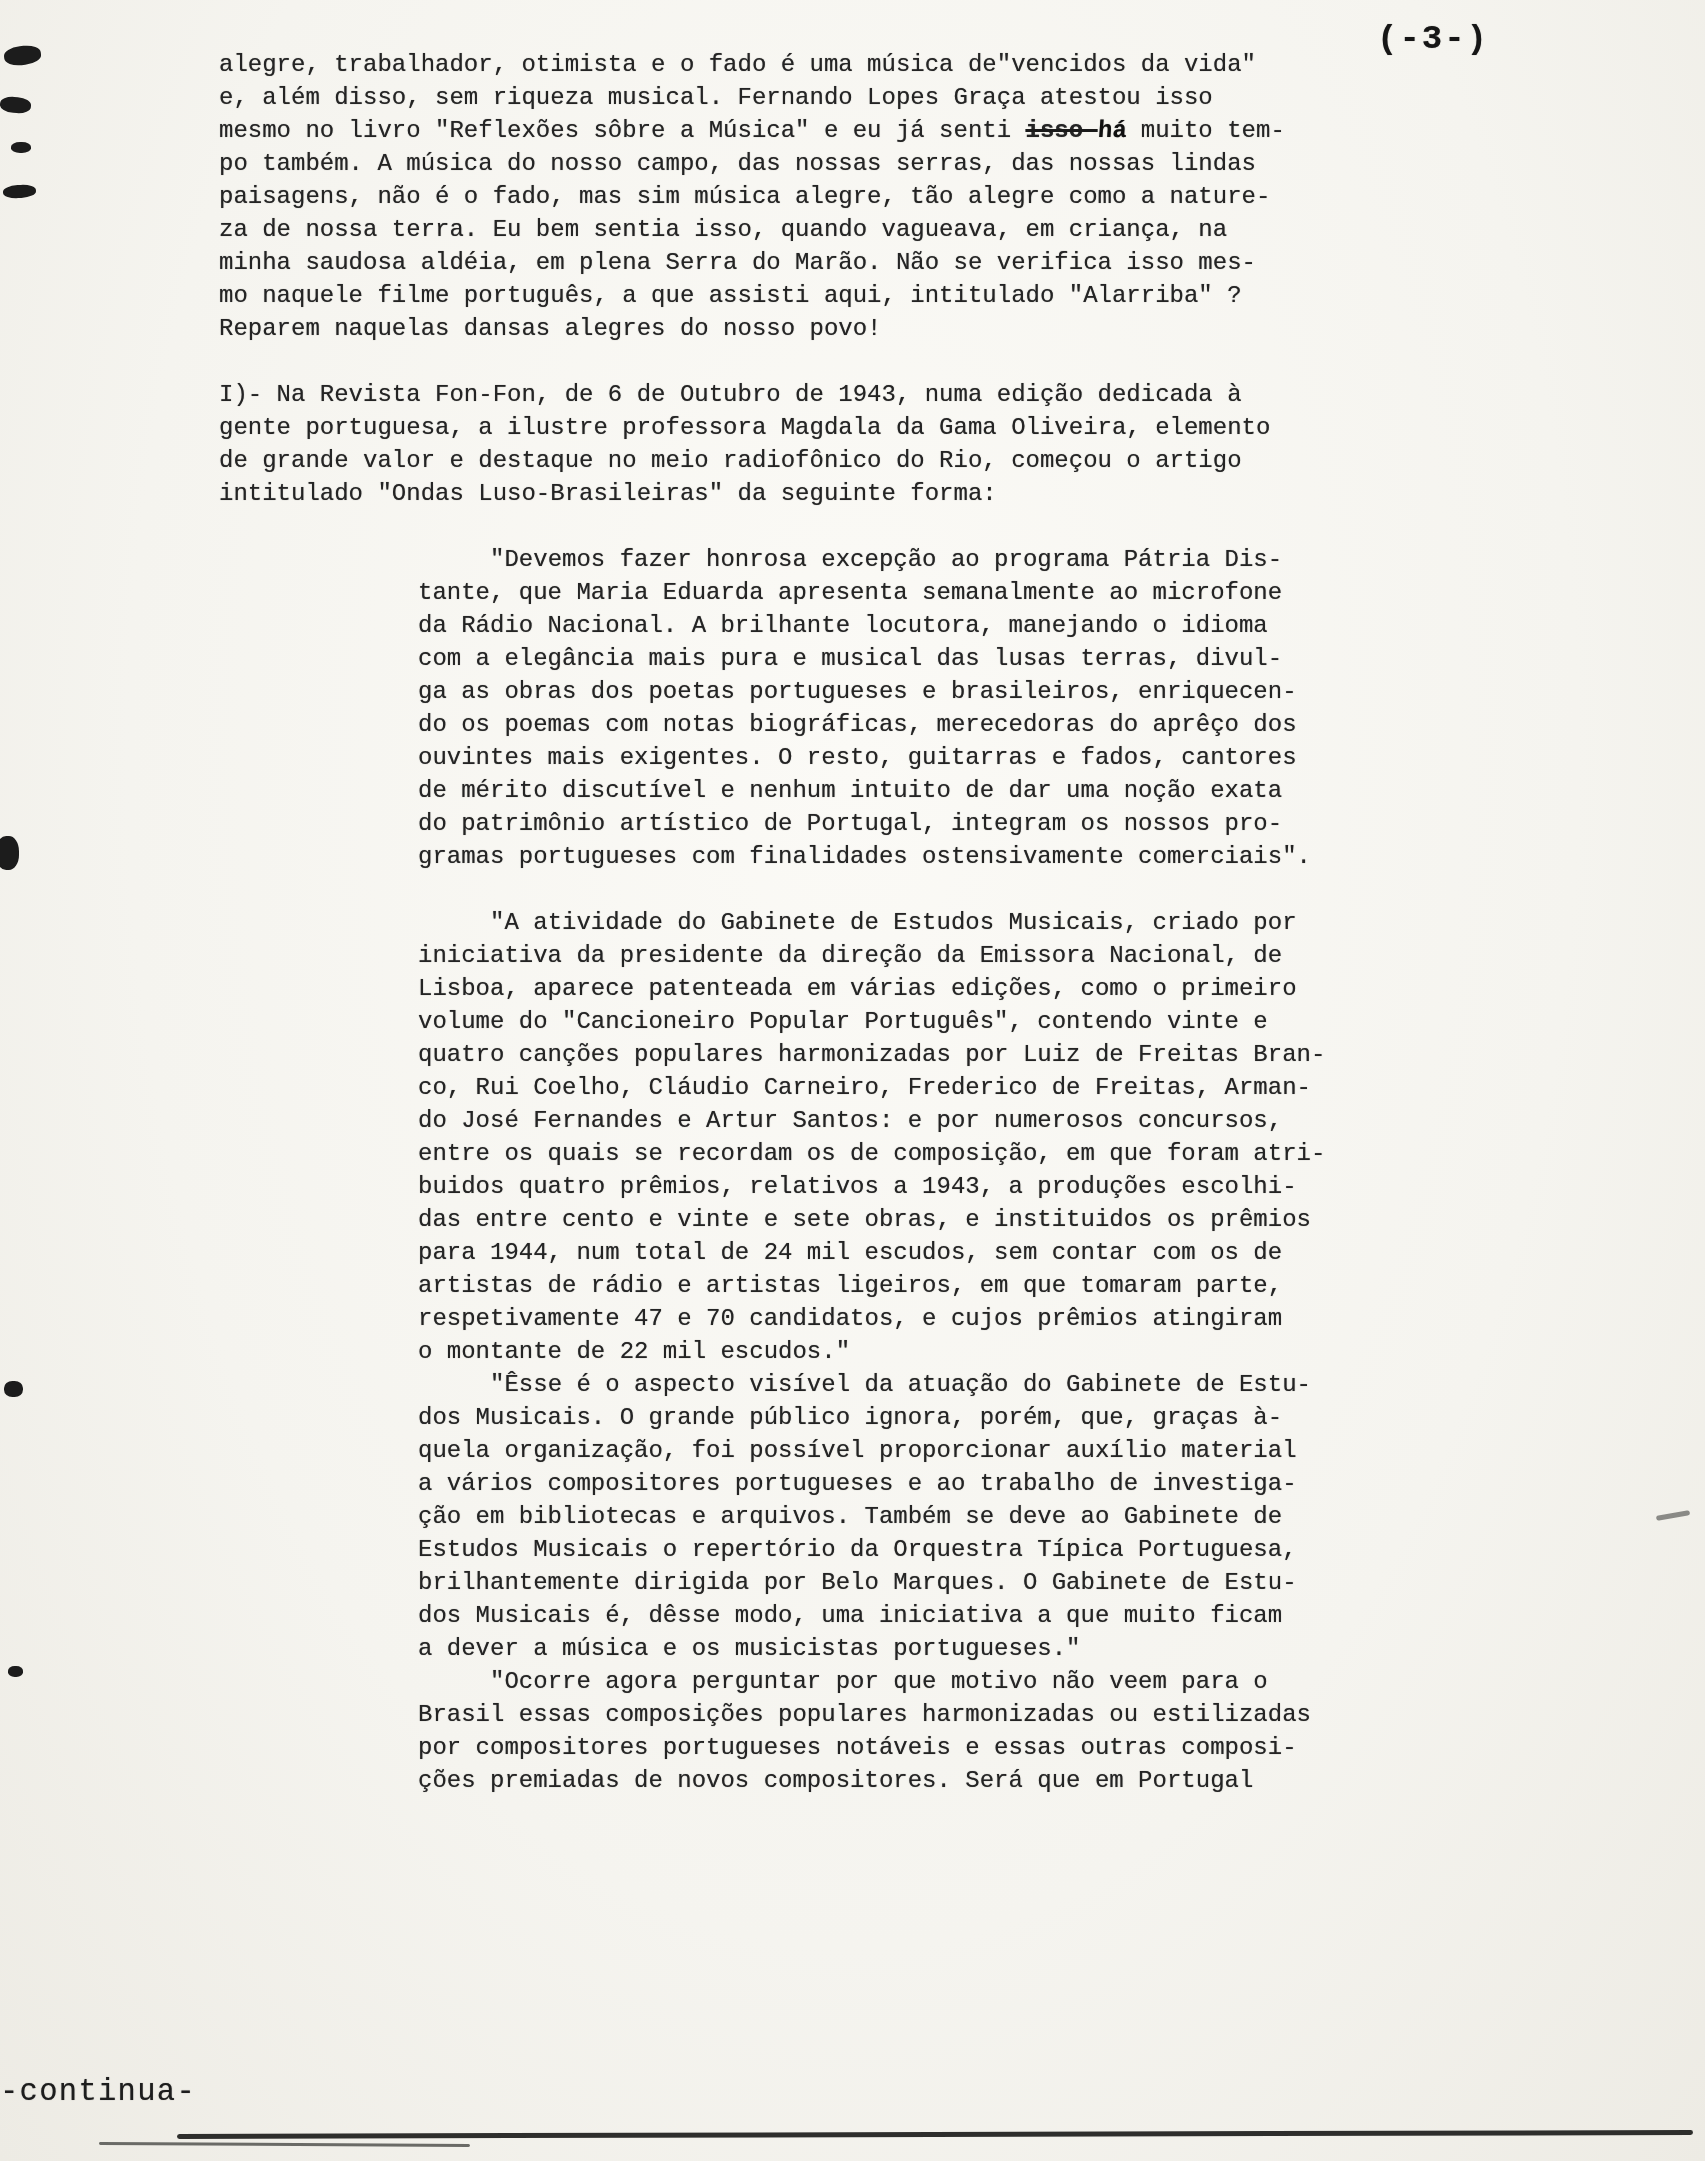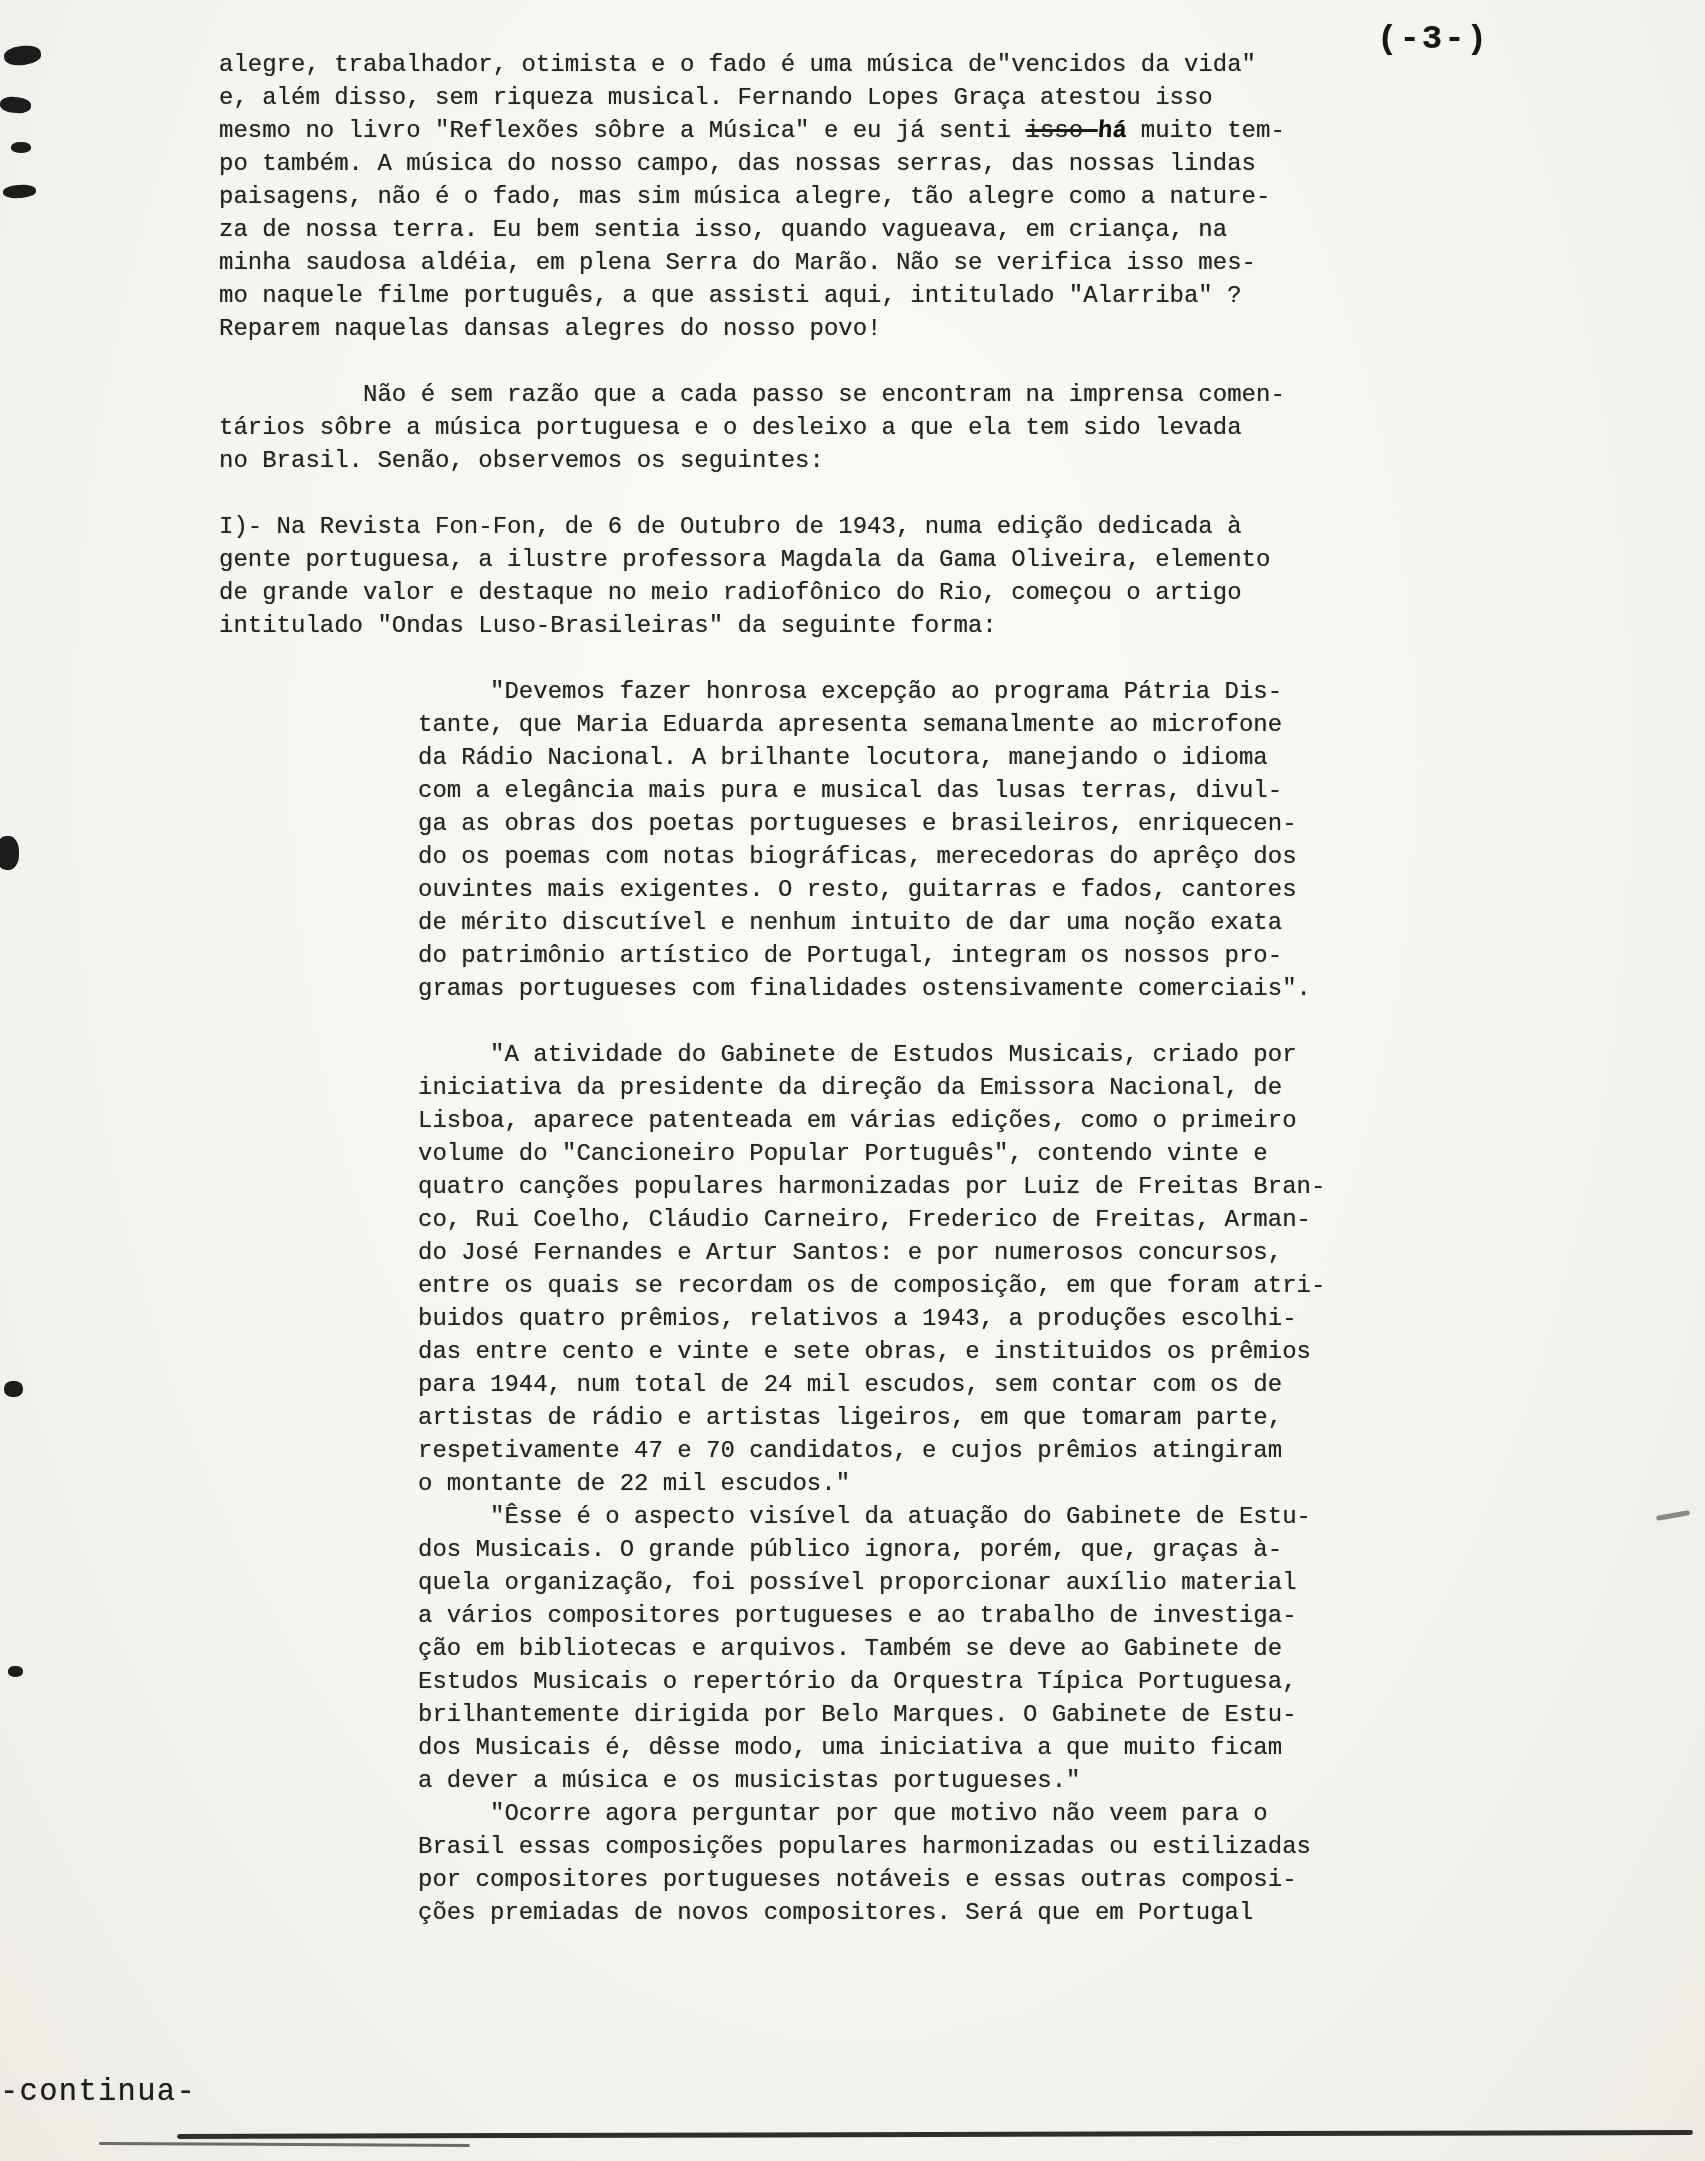--- a/index.html
+++ b/index.html
@@ -22,21 +22,21 @@
     font-size: 34px; font-weight: bold; letter-spacing: 2px; color: #161616;
   }
   #doc {
     position: absolute; left: 219px; top: 48px; width: 1477px;
     font-size: 24px; line-height: 33px;
   }
   .para  { margin: 0 0 33px 0;   white-space: pre-wrap; }
   .quote { margin: 0 0 33px 199px; white-space: pre-wrap; }
   .quote:last-child { margin-bottom: 0; }
 
-  .struck   { text-decoration: line-through; text-decoration-thickness: 3.3px; text-decoration-color: #1a1a1a; }
+  .struck   { text-decoration: line-through; text-decoration-thickness: 3.3px; text-decoration-color: #1a1a1a; font-weight: bold; }
   .inserted { font-weight: bold; color: #101010; transform: skewX(-4deg); display: inline-block; }
   .underlined { text-decoration: underline; text-decoration-thickness: 2.6px; text-underline-offset: 4.6px; text-decoration-color: #1c1c1c; }
 
   #footer {
     position: absolute; top: 2075px; left: 0; width: 100%;
     text-align: left; font-size: 30.5px; letter-spacing: 1.3px; color: #1d1d1d;
   }
 
   
   .blob { position: absolute; background: #1c1c1c; border-radius: 45%; }
@@ -72,23 +72,20 @@
   <p class="para"><span>alegre, trabalhador, otimista e o fado é uma música de"vencidos da vida"
 e, além disso, sem riqueza musical. Fernando Lopes Graça atestou isso
 mesmo no livro "Reflexões sôbre a Música" e eu já senti </span><span class="struck">isso </span><span class="inserted">há</span><span> muito tem-
 po também. A música do nosso campo, das nossas serras, das nossas lindas
 paisagens, não é o fado, mas sim música alegre, tão alegre como a nature-
 za de nossa terra. Eu bem sentia isso, quando vagueava, em criança, na
 minha saudosa aldéia, em plena Serra do Marão. Não se verifica isso mes-
 mo naquele filme português, a que assisti aqui, intitulado "Alarriba" ?
 Reparem naquelas dansas alegres do nosso povo!</span></p>
 
-  <p class="para">          Não é sem razão que a cada passo se encontram na imprensa comen-
-tários sôbre a música portuguesa e o desleixo a que ela tem sido levada
-no Brasil. Senão, observemos os seguintes:</p>
 
   <p class="para">I)- Na Revista Fon-Fon, de 6 de Outubro de 1943, numa edição dedicada à
 gente portuguesa, a ilustre professora Magdala da Gama Oliveira, elemento
 de grande valor e destaque no meio radiofônico do Rio, começou o artigo
 intitulado "Ondas Luso-Brasileiras" da seguinte forma:</p>
 
   <p class="quote">     "Devemos fazer honrosa excepção ao programa Pátria Dis-
 tante, que Maria Eduarda apresenta semanalmente ao microfone
 da Rádio Nacional. A brilhante locutora, manejando o idioma
 com a elegância mais pura e musical das lusas terras, divul-

